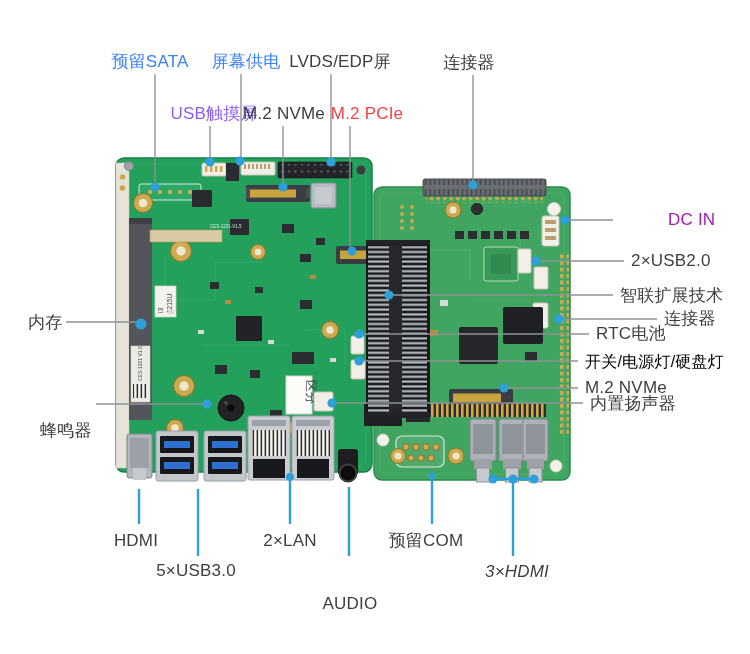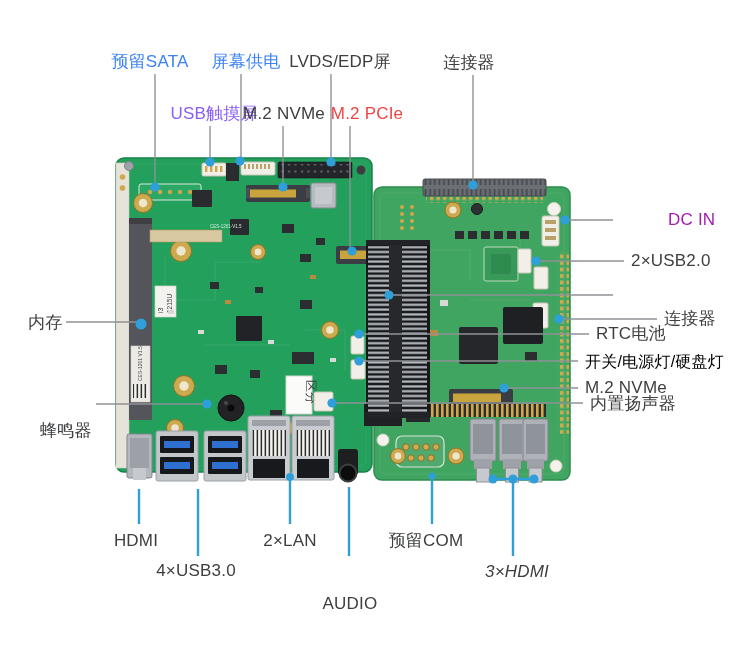--- a/index.html
+++ b/index.html
@@ -398,27 +398,28 @@
   <div id="labels">
       <div class="lbl c" style="left: 150px; top: 52px; color: #3b82f6;">预留SATA</div>
       <div class="lbl c" style="left: 246px; top: 52px; color: #3b82f6;">屏幕供电</div>
       <div class="lbl c" style="left: 340px; top: 52px; color: rgb(60, 62, 64);">LVDS/EDP屏</div>
       <div class="lbl c" style="left: 469px; top: 53px; color: rgb(60, 62, 64);">连接器</div>
       <div class="lbl c" style="left: 214px; top: 104px; color: #8b5cf6;">USB触摸屏</div>
       <div class="lbl c" style="left: 284px; top: 104px; color: rgb(60, 62, 64);">M.2 NVMe</div>
       <div class="lbl c" style="left: 367px; top: 104px; color: #ef4444; text-align: right;">M.2 PCIe</div>
       <div class="lbl" style="left: 628px; top: 210px; color: #a21caf; margin-left: 40px;">DC IN</div>
       <div class="lbl" style="left: 631px; top: 251px; color: rgb(60, 62, 64);">2×USB2.0</div>
+      <div class="lbl" style="left: 620px; top: 286px; color: rgb(60, 62, 64);">智联扩展技术</div>
       <div class="lbl" style="left: 664px; top: 309px; color: rgb(60, 62, 64);">连接器</div>
       <div class="lbl" style="left: 596px; top: 324px; color: rgb(60, 62, 64);">RTC电池</div>
       <div class="lbl" style="left: 585px; top: 352px; font-size: 16px; color: #000000;">开关/电源灯/硬盘灯</div>
       <div class="lbl" style="left: 585px; top: 378px; color: rgb(60, 62, 64);">M.2 NVMe</div>
       <div class="lbl" style="left: 590px; top: 394px; color: rgb(60, 62, 64);">内置扬声器</div>
       <div class="lbl" style="left: 28px; top: 313px; color: rgb(60, 62, 64);">内存</div>
       <div class="lbl" style="left: 40px; top: 394px; color: rgb(60, 62, 64); margin-top: 27px;">蜂鸣器</div>
       <div class="lbl c" style="left: 136px; top: 531px; color: rgb(60, 62, 64);">HDMI</div>
-      <div class="lbl c" style="left: 196px; top: 561px; color: rgb(60, 62, 64);">4×USB3.0</div>
+      <div class="lbl c" style="left: 196px; top: 561px; color: rgb(60, 62, 64);">5×USB3.0</div>
       <div class="lbl c" style="left: 290px; top: 531px; color: rgb(60, 62, 64);">2×LAN</div>
       <div class="lbl c" style="left: 350px; top: 561px; color: rgb(60, 62, 64); margin-top: 33px;">AUDIO</div>
       <div class="lbl c" style="left: 426px; top: 531px; color: rgb(60, 62, 64);">预留COM</div>
       <div class="lbl c" style="left: 517px; top: 562px; color: rgb(60, 62, 64); font-style: italic;">3×HDMI</div>
     </div>
 </div>
 
 </body></html>

